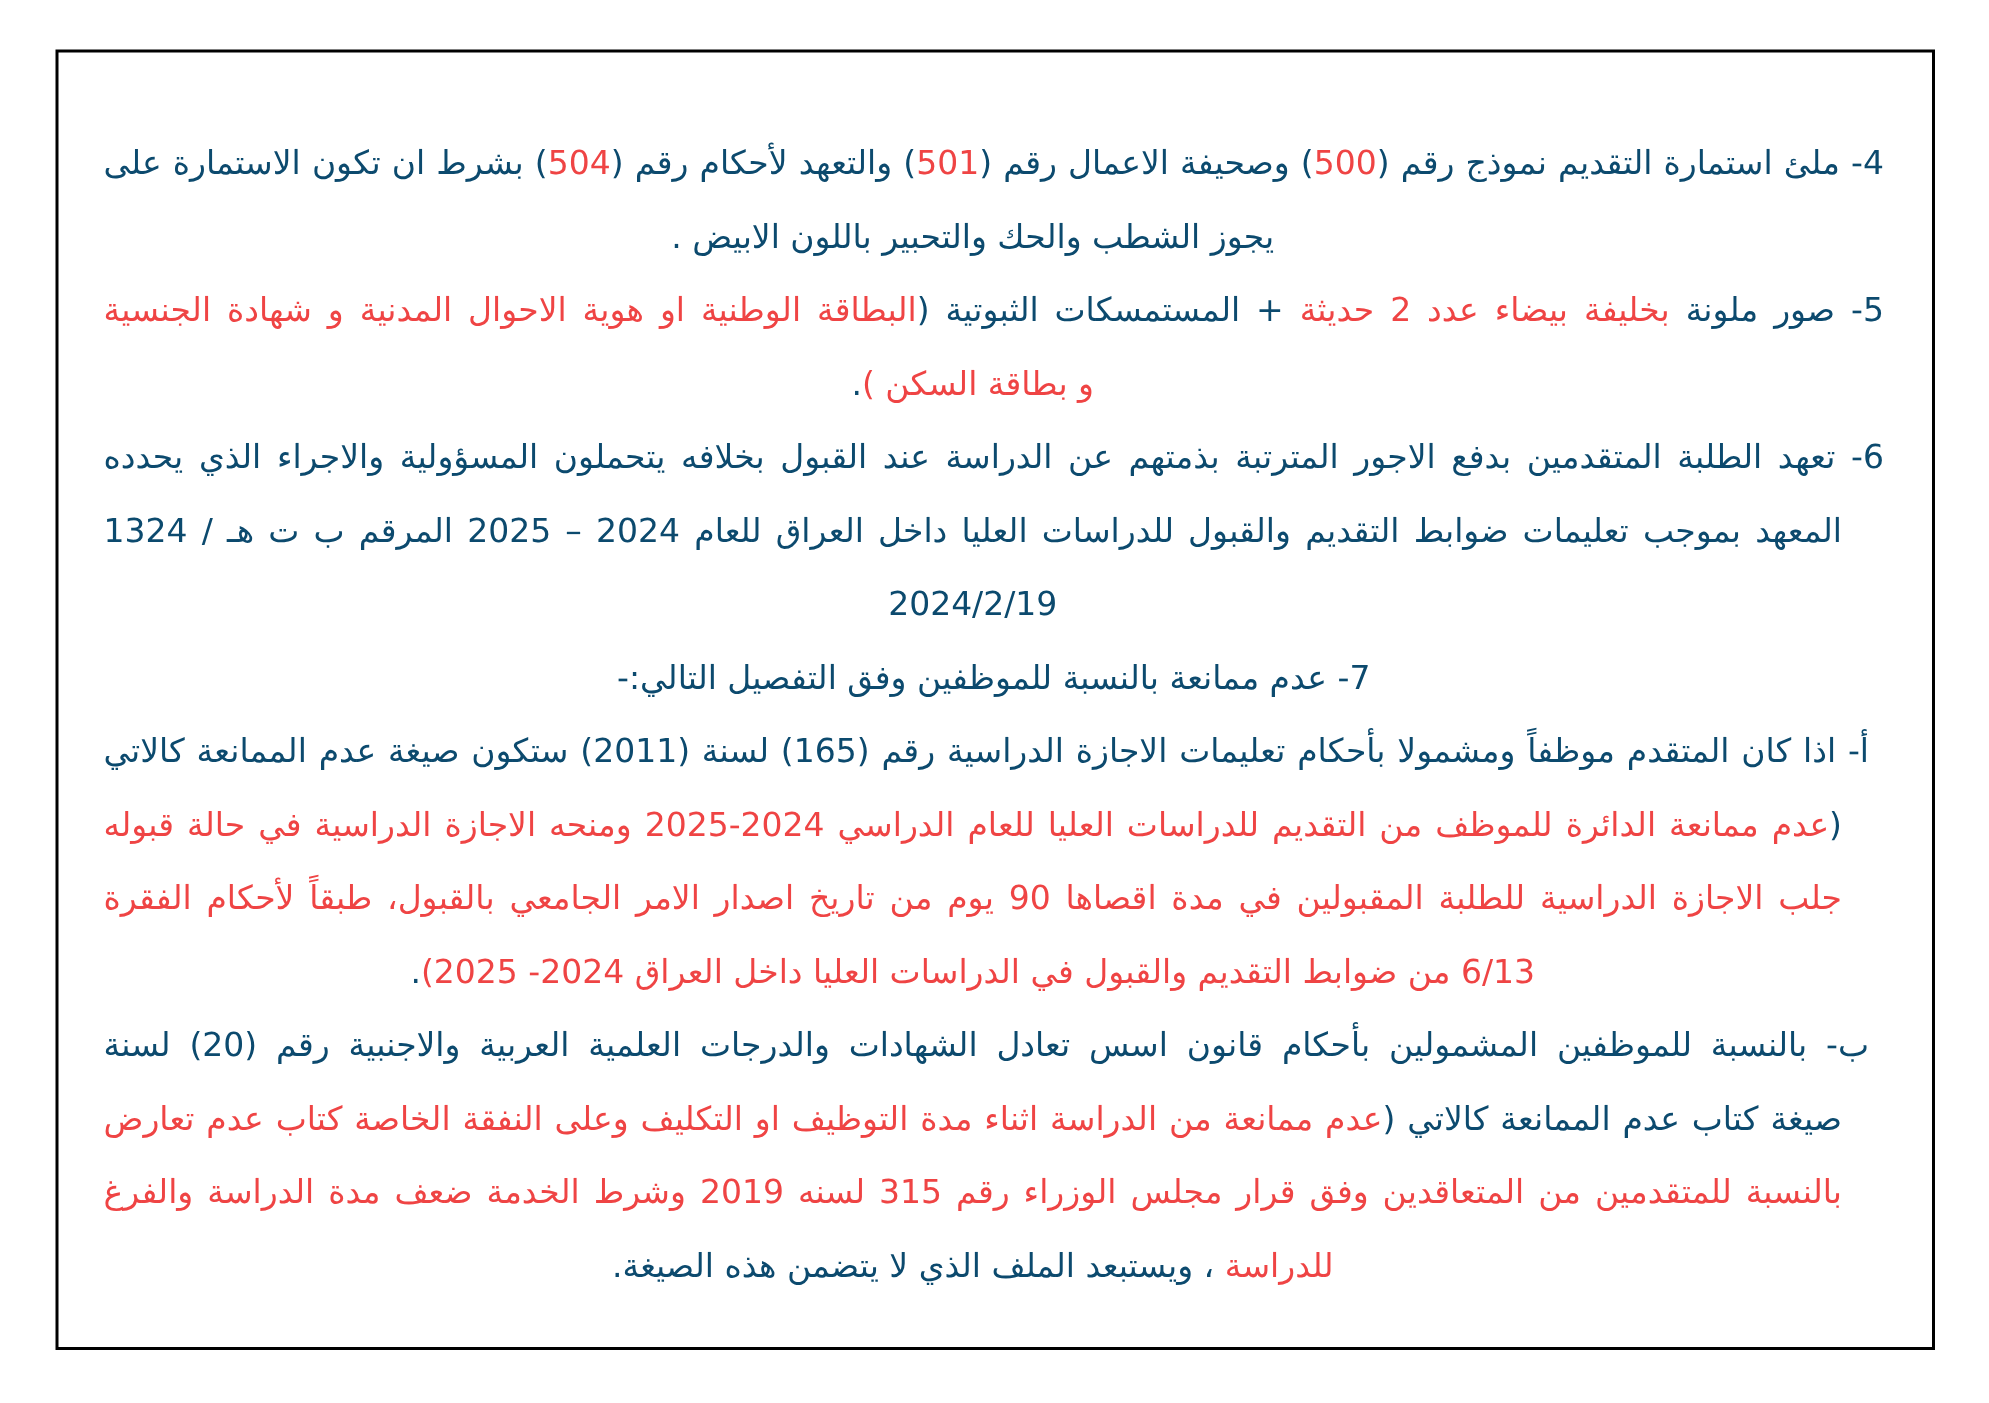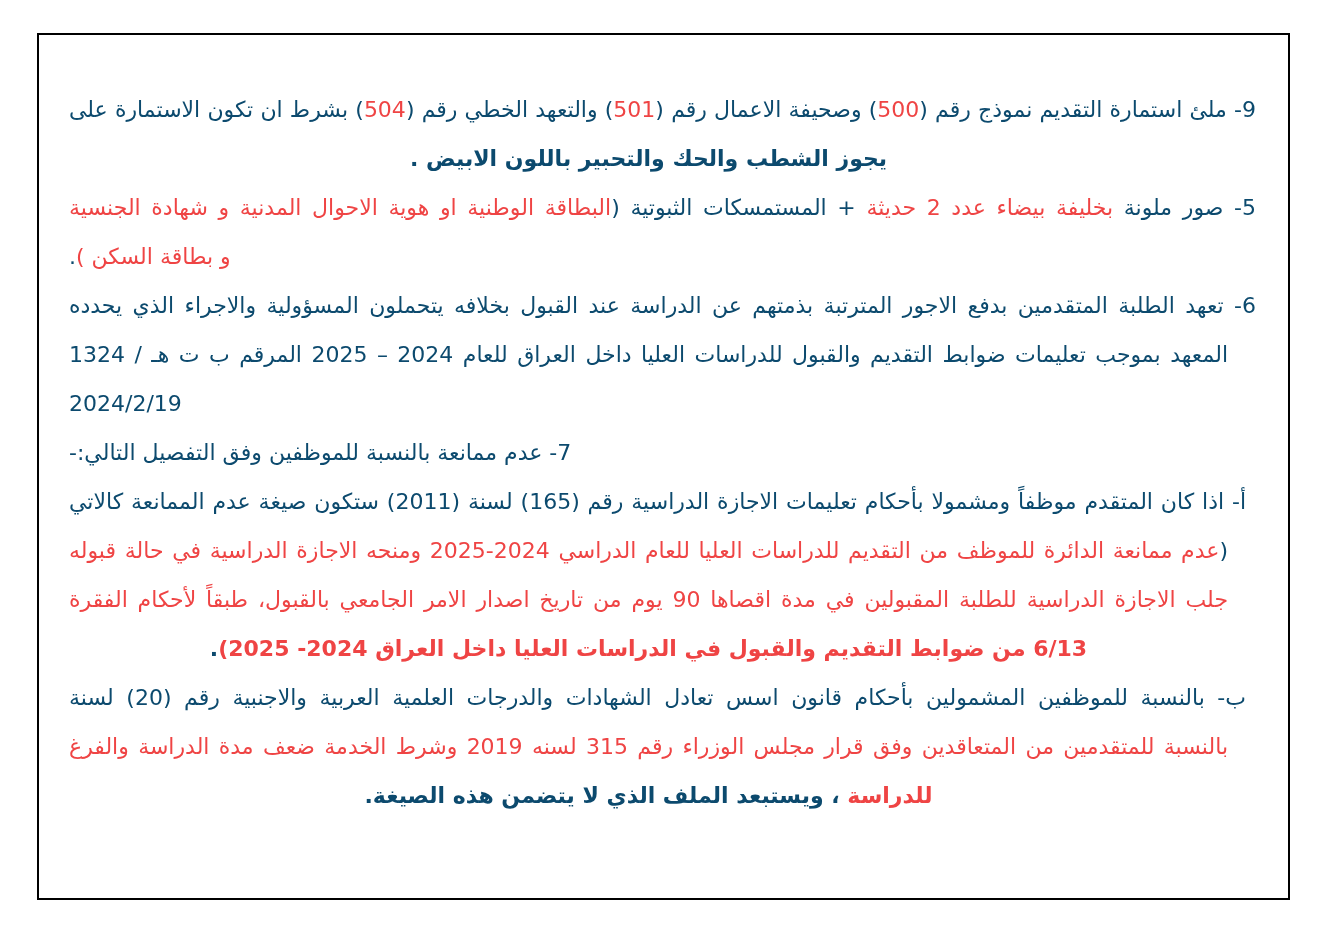--- a/index.html
+++ b/index.html
@@ -13,42 +13,43 @@
   }
   .content{
     position:absolute;left:30px;right:32px;top:50px;
     direction:rtl;text-align:right;
   }
   .line{
     height:49px;line-height:49px;font-size:22px;overflow:hidden;
     white-space:normal;color:#000;
   }
   .al-j{text-align:justify;text-align-last:justify;}
-  .al-c{text-align:center;text-align-last:center;font-weight:bold;}
-  .al-r{text-align:left;}
+  .al-c{text-align:center;text-align-last:center;}
+  .al-r{text-align:center;}
   .in-item{padding-right:0;}
   .in-cont{padding-right:28px;}
   .in-sub{padding-right:10px;}
   .seg-black{color:#0c4a6e;}
   .seg-red{color:#ef4444;}
 </style>
 </head>
 <body>
 
 <div class="frame">
   <div class="content" id="doc-content">
-      <div class="line al-j in-item"><span class="seg-black">9- ملئ استمارة التقديم نموذج رقم (</span><span class="seg-red">500</span><span class="seg-black">) وصحيفة الاعمال رقم (</span><span class="seg-red">501</span><span class="seg-black">) والتعهد الخطي رقم (</span><span class="seg-red">504</span><span class="seg-black">) بشرط ان تكون الاستمارة على</span></div>
+      <div class="line al-j in-item"><span class="seg-black">4- ملئ استمارة التقديم نموذج رقم (</span><span class="seg-red">500</span><span class="seg-black">) وصحيفة الاعمال رقم (</span><span class="seg-red">501</span><span class="seg-black">) والتعهد لأحكام رقم (</span><span class="seg-red">504</span><span class="seg-black">) بشرط ان تكون الاستمارة على</span></div>
       <div class="line al-c in-cont"><span class="seg-black">يجوز الشطب والحك والتحبير باللون الابيض .</span></div>
       <div class="line al-j in-item"><span class="seg-black">5- صور ملونة </span><span class="seg-red">بخليفة بيضاء عدد 2 حديثة </span><span class="seg-black">+ المستمسكات الثبوتية (</span><span class="seg-red">البطاقة الوطنية او هوية الاحوال المدنية و شهادة الجنسية العراقية</span></div>
       <div class="line al-r in-cont"><span class="seg-red">و بطاقة السكن )</span><span class="seg-black">.</span></div>
       <div class="line al-j in-item"><span class="seg-black">6- تعهد الطلبة المتقدمين بدفع الاجور المترتبة بذمتهم عن الدراسة عند القبول بخلافه يتحملون المسؤولية والاجراء الذي يحدده مجلس</span></div>
       <div class="line al-j in-cont"><span class="seg-black">المعهد بموجب تعليمات ضوابط التقديم والقبول للدراسات العليا داخل العراق للعام 2024 – 2025 المرقم ب ت هـ / 1324 بتاريخ</span></div>
       <div class="line al-r in-cont"><span class="seg-black">2024/2/19</span></div>
       <div class="line al-r in-item"><span class="seg-black">7- عدم ممانعة بالنسبة للموظفين وفق التفصيل التالي:-</span></div>
       <div class="line al-j in-sub"><span class="seg-black">أ-  اذا كان المتقدم موظفاً ومشمولا بأحكام تعليمات الاجازة الدراسية رقم (165) لسنة (2011) ستكون صيغة عدم الممانعة كالاتي</span></div>
       <div class="line al-j in-cont"><span class="seg-black">(</span><span class="seg-red">عدم ممانعة الدائرة للموظف من التقديم للدراسات العليا للعام الدراسي 2024-2025 ومنحه الاجازة الدراسية في حالة قبوله ويتم</span></div>
       <div class="line al-j in-cont"><span class="seg-red">جلب الاجازة الدراسية للطلبة المقبولين في مدة اقصاها 90 يوم من تاريخ اصدار الامر الجامعي بالقبول، طبقاً لأحكام الفقرة</span></div>
       <div class="line al-c in-cont"><span class="seg-red">6/13 من ضوابط التقديم والقبول في الدراسات العليا داخل العراق 2024- 2025)</span><span class="seg-black">.</span></div>
       <div class="line al-j in-sub"><span class="seg-black">ب- بالنسبة للموظفين المشمولين بأحكام قانون اسس تعادل الشهادات والدرجات العلمية العربية والاجنبية رقم (20) لسنة (2020)، تكون</span></div>
+      <div class="line al-j in-cont"><span class="seg-black">صيغة كتاب عدم الممانعة كالاتي (</span><span class="seg-red">عدم ممانعة من الدراسة اثناء مدة التوظيف او التكليف وعلى النفقة الخاصة كتاب عدم تعارض</span></div>
       <div class="line al-j in-cont"><span class="seg-red">بالنسبة للمتقدمين من المتعاقدين وفق قرار مجلس الوزراء رقم 315 لسنه 2019 وشرط الخدمة ضعف مدة الدراسة والفرغ التام</span></div>
       <div class="line al-c in-cont"><span class="seg-red">للدراسة </span><span class="seg-black">، ويستبعد الملف الذي لا يتضمن هذه الصيغة.</span></div>
     </div>
 </div>
 
 </body></html>

